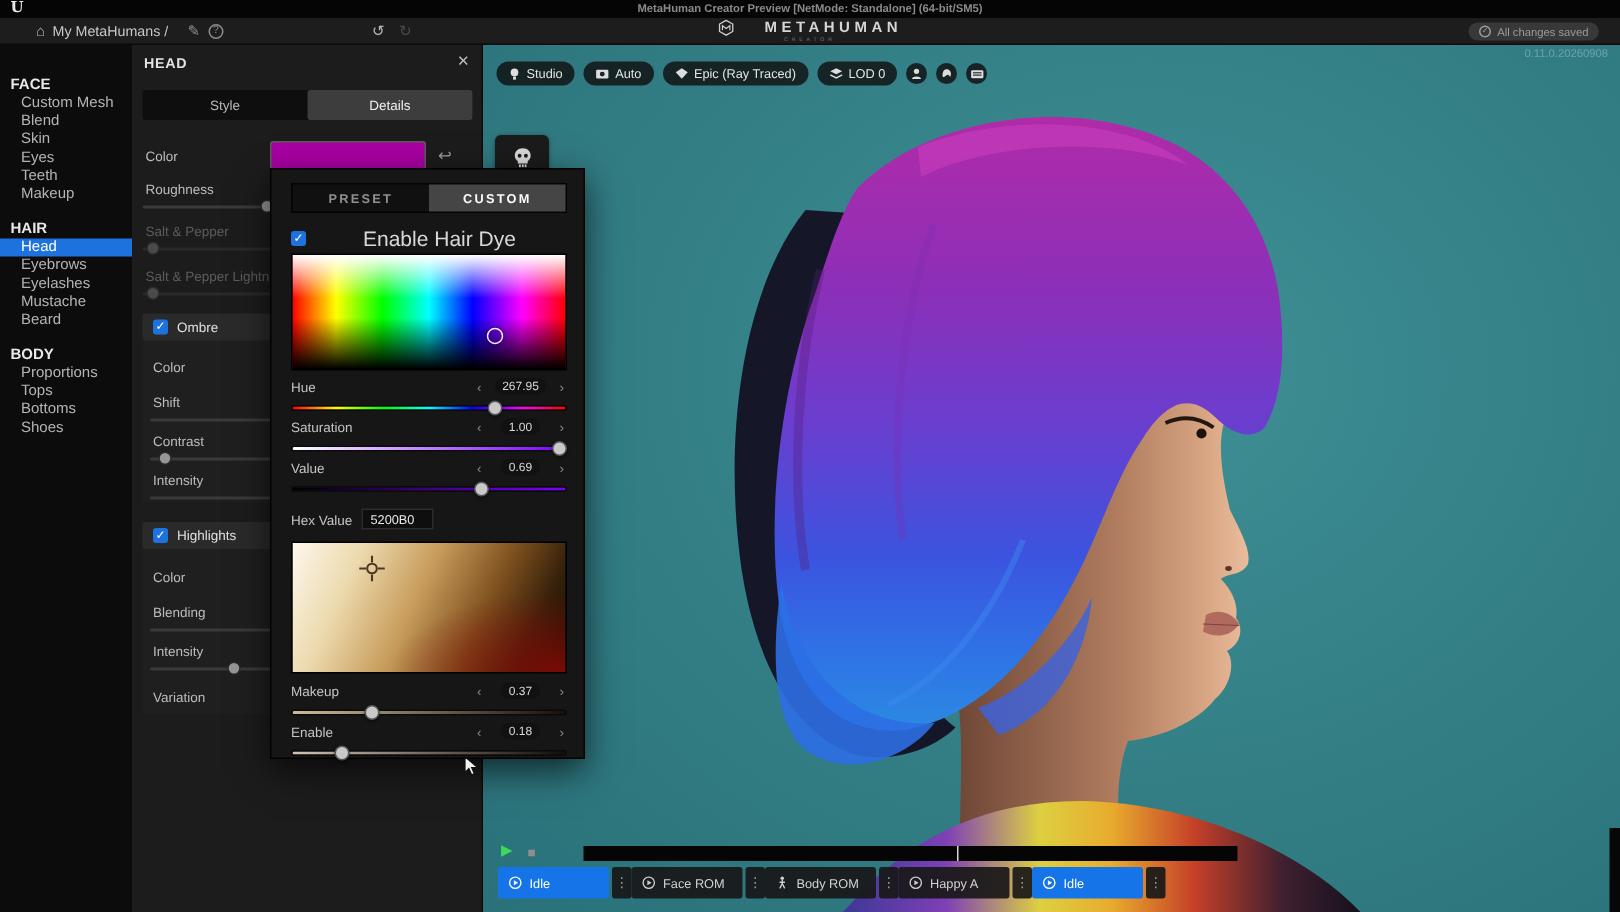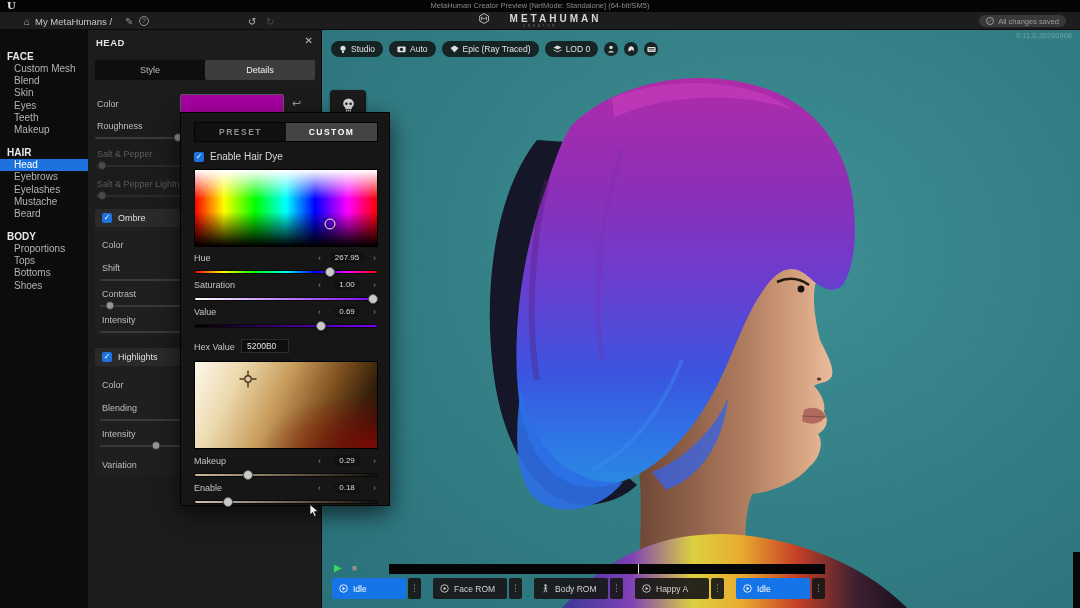--- a/index.html
+++ b/index.html
@@ -2,21 +2,21 @@
 <html><head>
 <meta charset="utf-8">
 <style>
   * { box-sizing: border-box; margin: 0; padding: 0; }
   html,body { width:1080px; height:608px; overflow:hidden; }
   body { position:relative; background:#000; font-family:"Liberation Sans",sans-serif; color:#ccc; }
 
   
   .titlebar { position:absolute; left:0; top:0; width:1080px; height:12px; background:#050505; }
   .titlebar .ue-logo { position:absolute; left:7px; top:0px; color:#e8e8e8; font-family:"DejaVu Serif",serif; font-size:10px; font-weight:bold; line-height:12px; }
-  .titlebar .wtitle { position:absolute; left:0; right:0; top:0; text-align:center; font-size:7.5px; line-height:12px; color:#8a8a8a; }
+  .titlebar .wtitle { position:absolute; left:0; right:0; top:0; text-align:center; font-size:7.5px; line-height:12px; color:#8a8a8a;font-weight:bold; }
 
   
   .topbar { position:absolute; left:0; top:12px; width:1080px; height:18px; background:#1d1d1d; border-bottom:1px solid #0a0a0a; }
   .breadcrumb { position:absolute; left:24px; top:2px; height:14px; display:flex; align-items:center; gap:5px; color:#c9c9c9; font-size:9.5px; }
   .home-ic { font-size:10px; color:#b5b5b5; }
   .tb-ic { position:absolute; top:2px; height:14px; display:flex; align-items:center; color:#8d8d8d; font-size:10px; cursor:default; }
   .help-circle { width:10px; height:10px; border:1px solid #8d8d8d; border-radius:50%; font-size:7px; line-height:8px; text-align:center; color:#8d8d8d; }
   .undo { left:248px; color:#b9b9b9; } .redo { left:266px; color:#4a4a4a; }
   .pencil { left:125px; } .help { left:139px; }
   .mh-logo { position:absolute; left:50%; top:1px; transform:translateX(-50%); display:flex; flex-direction:column; align-items:center; }
@@ -56,21 +56,21 @@
   .pcheckrow { position:absolute; left:7px; width:220px; height:18px; background:#2a2a2a; border-radius:2px; display:flex; align-items:center; gap:6px; padding-left:7px; }
   .checkbox { width:10px; height:10px; background:#1e72dd; border-radius:2px; color:#fff; font-size:8px; line-height:10px; text-align:center; }
   .pcheckrow span.lab { font-size:9px; color:#e0e0e0; }
 
   
   .popup { position:absolute; left:180px; top:112px; width:210px; height:394px; background:#161616; border:1px solid #020202; box-shadow:0 8px 22px rgba(0,0,0,.65); z-index:20; }
   .pop-tabs { position:absolute; left:13px; top:9px; width:184px; height:20px; display:flex; background:#101010; border:1px solid #030303; }
   .pop-tab { flex:1; display:flex; align-items:center; justify-content:center; font-size:8.5px; letter-spacing:1.5px; font-weight:bold; color:#8f8f8f; cursor:pointer; }
   .pop-tab.active { background:#454545; color:#fafafa; }
   .pop-checkrow { position:absolute; left:13px; top:38px; display:flex; align-items:center; gap:6px; }
-  .pop-checkrow .lab { font-size:10px; color:#d8d8d8; }
+  .pop-checkrow .lab { font-size:14px; color:#d8d8d8;margin-left:32px; }
 
   .spectrum { position:absolute; left:13px; top:56px; width:184px; height:78px; cursor:crosshair;
     background:
       linear-gradient(to bottom, rgba(255,255,255,1) 0%, rgba(255,255,255,0) 38%, rgba(0,0,0,0) 55%, rgba(0,0,0,1) 100%),
       linear-gradient(to right, #f00 0%, #ff0 16%, #0f0 33%, #0ff 50%, #00f 66%, #f0f 84%, #f00 100%);
     border:1px solid #000; }
   .spec-ring { position:absolute; left:74%; top:71%; width:11px; height:11px; border:1.5px solid #f2f2f2; border-radius:50%; transform:translate(-50%,-50%); box-shadow:0 0 2px rgba(0,0,0,.6); }
 
   .srow-label { position:absolute; left:13px; font-size:9px; color:#c4c4c4; }
   .stepper { position:absolute; right:13px; width:58px; display:flex; align-items:center; justify-content:space-between; font-size:8px; color:#b9b9b9; }
@@ -107,21 +107,21 @@
 
   .portrait { position:absolute; left:0; top:0; width:758px; height:578px; }
 
   
   .transport { position:absolute; left:12px; top:532px; display:flex; align-items:center; gap:10px; }
   .play-btn { color:#3ed85a; font-size:10px; line-height:12px; cursor:pointer; }
   .stop-btn { color:#8f8f8f; font-size:9px; line-height:12px; cursor:pointer; }
   .scrubbar { position:absolute; left:67px; top:534px; width:436px; height:10px; background:#050505; cursor:pointer; }
   .playhead { position:absolute; left:57%; top:0; width:1px; height:10px; background:#d8d8d8; }
   .cliprow { position:absolute; left:10px; top:548px; display:flex; align-items:center; }
-  .clip-group { display:flex; align-items:center; margin-right:12px; }
+  .clip-group { display:flex; align-items:center; }
   .clip-btn { width:74px; height:21px; border-radius:2px; background:rgba(24,24,24,.92); display:flex; align-items:center; gap:5px; padding-left:7px; font-size:8.5px; color:#d2d2d2; cursor:pointer; }
   .clip-btn.selected { background:#1574e8; color:#fff; }
   .kebab { width:13px; height:21px; margin-left:2px; border-radius:2px; background:rgba(24,24,24,.92); color:#a0a0a0; font-size:9px; line-height:21px; text-align:center; cursor:pointer; }
   .corner-strip { position:absolute; right:0; bottom:0; width:7px; height:56px; background:#070707; }
 </style>
 </head>
 <body>
 
 <div class="titlebar">
   <span class="ue-logo">U</span>
@@ -474,21 +474,21 @@
   <div class="melanin-box">
     <svg class="mel-cross" width="18" height="18" viewBox="0 0 18 18">
       <circle cx="9" cy="9" r="3.2" fill="none" stroke="#4a3823" stroke-width="1.4"></circle>
       <path d="M9,0.5 V5 M9,13 V17.5 M0.5,9 H5 M13,9 H17.5" stroke="#4a3823" stroke-width="1.4"></path>
     </svg>
   </div>
 
   <div class="srow-label" style="top:343px;">Makeup</div>
   <div class="stepper" style="top:342px;">
     <span class="arr">‹</span>
-    <span class="val">0.29</span>
+    <span class="val">0.37</span>
     <span class="arr">›</span>
   </div>
   <div class="strack track-mel" style="top:360px;">
       <div class="shandle" style="left:29%;"></div>
     </div>
 
   <div class="srow-label" style="top:370px;">Enable</div>
   <div class="stepper" style="top:369px;">
     <span class="arr">‹</span>
     <span class="val">0.18</span>

